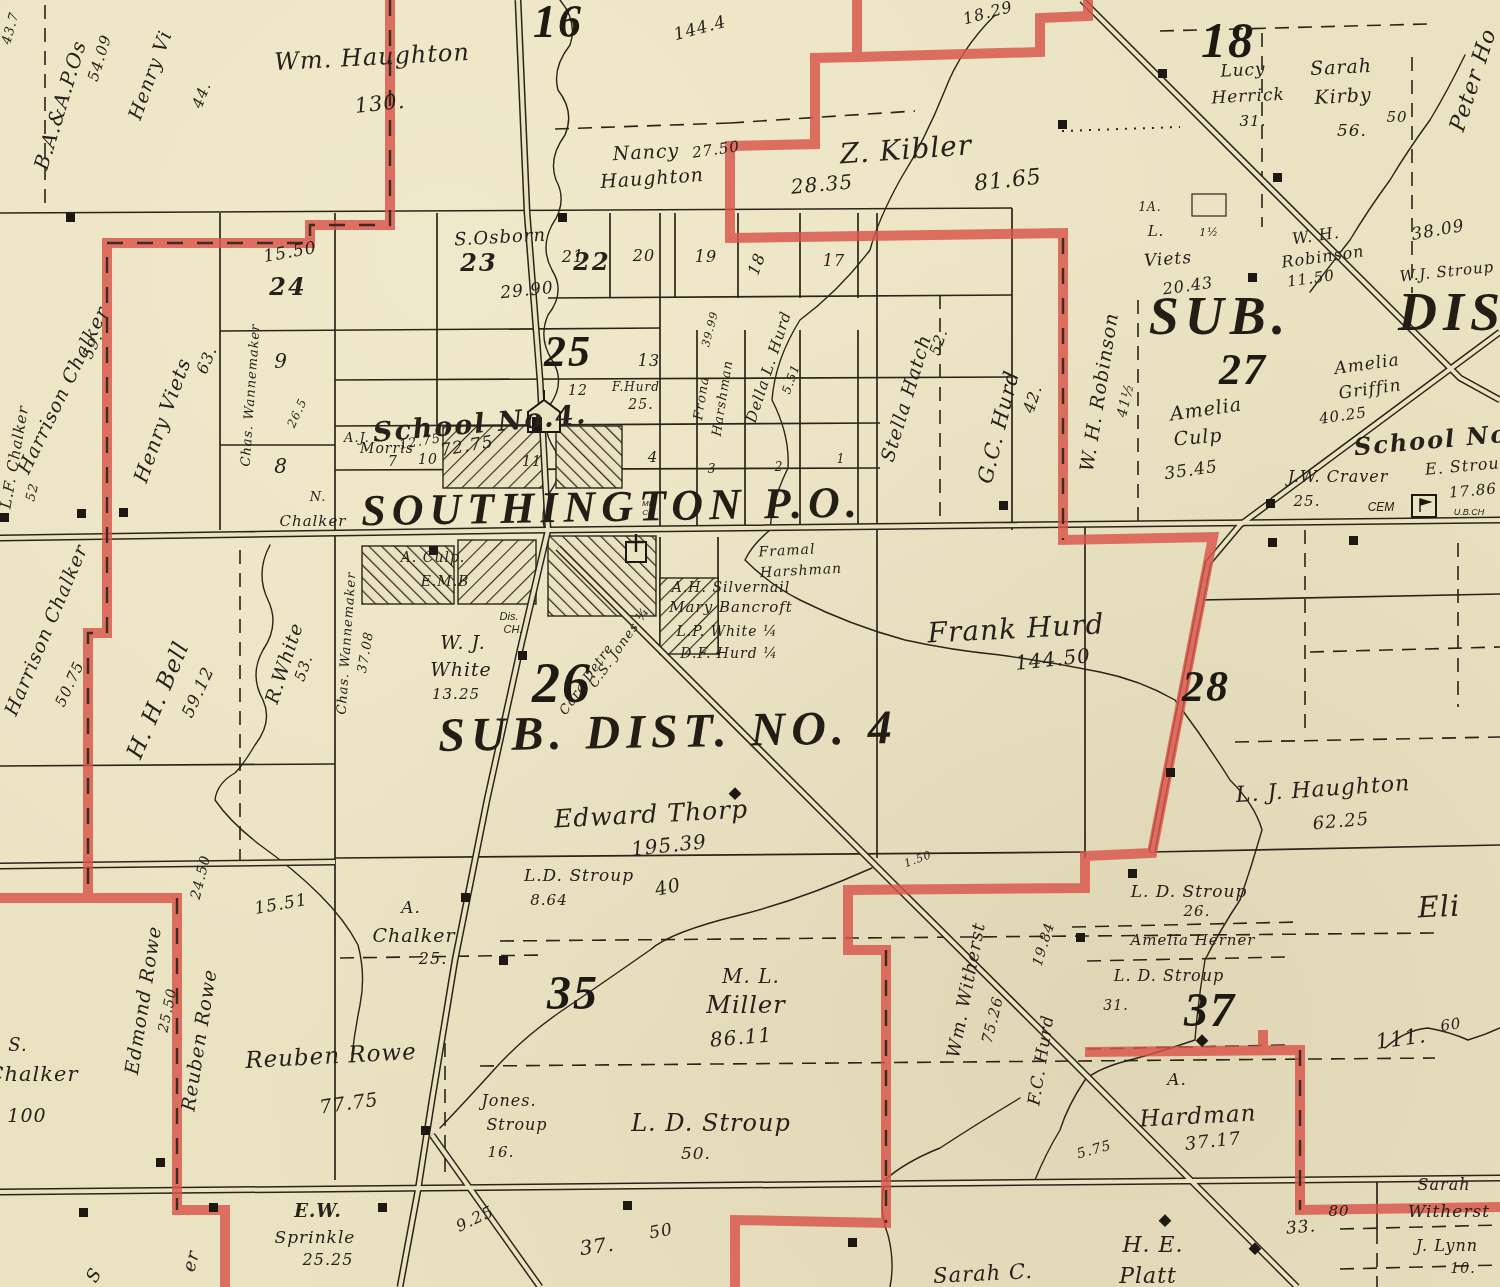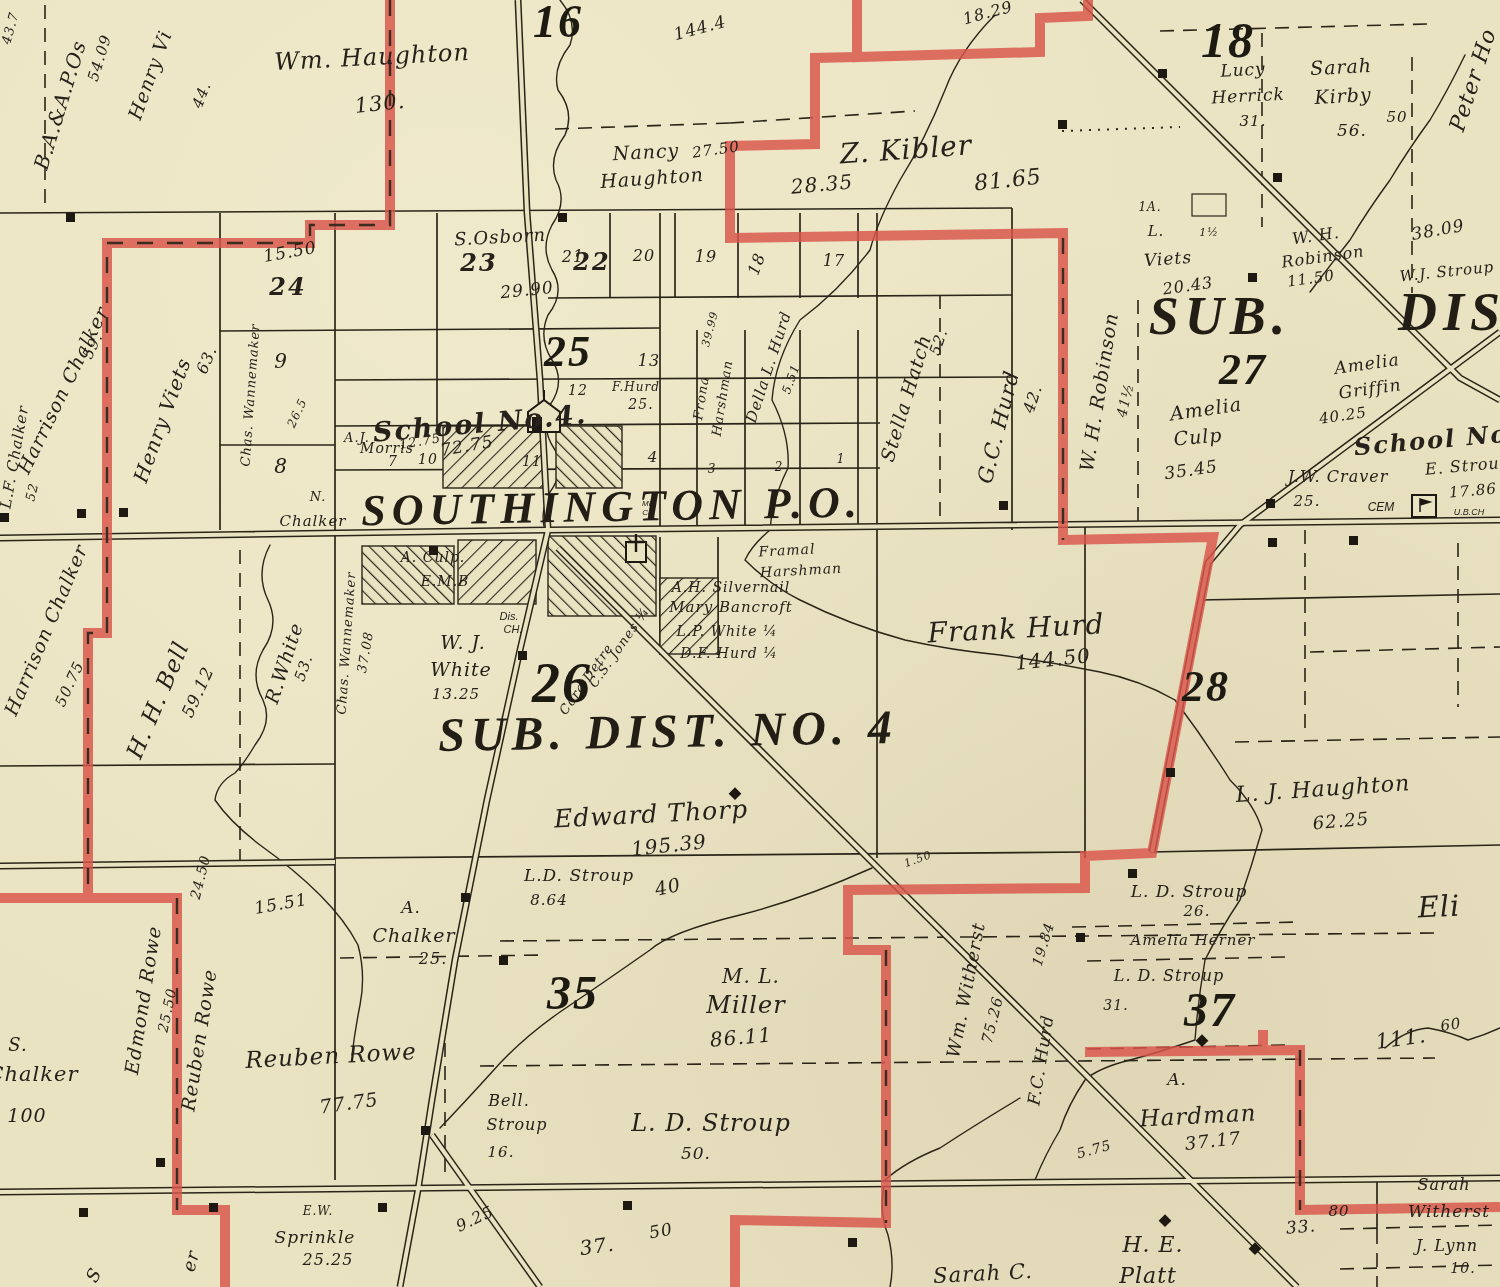--- a/index.html
+++ b/index.html
@@ -372,32 +372,32 @@
       <div class="lbl lbl-hand" style="left: 281px; top: 904px; font-size: 17px; transform: translate(-50%, -50%) rotate(-10deg);">15.51</div>
       <div class="lbl lbl-hand" style="left: 331px; top: 1056px; font-size: 23px; transform: translate(-50%, -50%) rotate(-3deg);">Reuben Rowe</div>
       <div class="lbl lbl-hand" style="left: 349px; top: 1103px; font-size: 19px; transform: translate(-50%, -50%) rotate(-8deg);">77.75</div>
       <div class="lbl lbl-hand" style="left: 143px; top: 1000px; font-size: 19px; transform: translate(-50%, -50%) rotate(-81deg);">Edmond Rowe</div>
       <div class="lbl lbl-hand" style="left: 167px; top: 1010px; font-size: 14px; transform: translate(-50%, -50%) rotate(-78deg);">25.50</div>
       <div class="lbl lbl-hand" style="left: 199px; top: 1040px; font-size: 19px; transform: translate(-50%, -50%) rotate(-81deg);">Reuben Rowe</div>
       <div class="lbl lbl-hand" style="left: 200px; top: 877px; font-size: 14px; transform: translate(-50%, -50%) rotate(-76deg);">24.50</div>
       <div class="lbl lbl-hand" style="left: 18px; top: 1045px; font-size: 18px; transform: translate(-50%, -50%) rotate(0deg);">S.</div>
       <div class="lbl lbl-hand" style="left: 33px; top: 1074px; font-size: 21px; transform: translate(-50%, -50%) rotate(0deg);">Chalker</div>
       <div class="lbl lbl-hand" style="left: 27px; top: 1115px; font-size: 19px; transform: translate(-50%, -50%) rotate(0deg);">100</div>
-      <div class="lbl lbl-hand" style="left: 509px; top: 1101px; font-size: 16px; transform: translate(-50%, -50%) rotate(0deg);">Bell.</div>
+      <div class="lbl lbl-hand" style="left: 509px; top: 1101px; font-size: 16px; transform: translate(-50%, -50%) rotate(0deg);">Jones.</div>
       <div class="lbl lbl-hand" style="left: 517px; top: 1125px; font-size: 16px; transform: translate(-50%, -50%) rotate(0deg);">Stroup</div>
       <div class="lbl lbl-hand" style="left: 501px; top: 1152px; font-size: 15px; transform: translate(-50%, -50%) rotate(0deg);">16.</div>
       <div class="lbl lbl-hand" style="left: 711px; top: 1123px; font-size: 24px; transform: translate(-50%, -50%) rotate(0deg);">L. D. Stroup</div>
       <div class="lbl lbl-hand" style="left: 696px; top: 1153px; font-size: 17px; transform: translate(-50%, -50%) rotate(0deg);">50.</div>
       <div class="lbl lbl-hand" style="left: 751px; top: 976px; font-size: 20px; transform: translate(-50%, -50%) rotate(0deg);">M. L.</div>
       <div class="lbl lbl-hand" style="left: 746px; top: 1005px; font-size: 24px; transform: translate(-50%, -50%) rotate(0deg);">Miller</div>
       <div class="lbl lbl-hand" style="left: 741px; top: 1037px; font-size: 20px; transform: translate(-50%, -50%) rotate(-5deg);">86.11</div>
       <div class="lbl lbl-hand" style="left: 475px; top: 1219px; font-size: 16px; transform: translate(-50%, -50%) rotate(-25deg);">9.25</div>
       <div class="lbl lbl-hand" style="left: 597px; top: 1246px; font-size: 20px; transform: translate(-50%, -50%) rotate(-8deg);">37.</div>
       <div class="lbl lbl-hand" style="left: 661px; top: 1231px; font-size: 17px; transform: translate(-50%, -50%) rotate(-10deg);">50</div>
-      <div class="lbl lbl-hand" style="left: 318px; top: 1211px; font-size: 12px; transform: translate(-50%, -50%) rotate(0deg);">E.W.</div>
+      <div class="lbl lbl-hand" style="left: 318px; top: 1211px; font-size: 18px; transform: translate(-50%, -50%) rotate(0deg); font-weight: bold;">E.W.</div>
       <div class="lbl lbl-hand" style="left: 315px; top: 1237px; font-size: 17px; transform: translate(-50%, -50%) rotate(0deg);">Sprinkle</div>
       <div class="lbl lbl-hand" style="left: 328px; top: 1260px; font-size: 16px; transform: translate(-50%, -50%) rotate(0deg);">25.25</div>
       <div class="lbl lbl-hand" style="left: 191px; top: 1261px; font-size: 18px; transform: translate(-50%, -50%) rotate(-75deg);">er</div>
       <div class="lbl lbl-hand" style="left: 94px; top: 1275px; font-size: 18px; transform: translate(-50%, -50%) rotate(-60deg);">S</div>
       <div class="lbl lbl-hand" style="left: 966px; top: 990px; font-size: 18px; transform: translate(-50%, -50%) rotate(-79deg);">Wm. Witherst</div>
       <div class="lbl lbl-hand" style="left: 993px; top: 1020px; font-size: 15px; transform: translate(-50%, -50%) rotate(-76deg);">75.26</div>
       <div class="lbl lbl-hand" style="left: 1041px; top: 1060px; font-size: 17px; transform: translate(-50%, -50%) rotate(-81deg);">F.C. Hurd</div>
       <div class="lbl lbl-hand" style="left: 1043px; top: 944px; font-size: 14px; transform: translate(-50%, -50%) rotate(-73deg);">19.84</div>
       <div class="lbl lbl-hand" style="left: 918px; top: 859px; font-size: 11px; transform: translate(-50%, -50%) rotate(-20deg);">1.50</div>
       <div class="lbl lbl-hand" style="left: 1189px; top: 891px; font-size: 17px; transform: translate(-50%, -50%) rotate(0deg);">L. D. Stroup</div>

